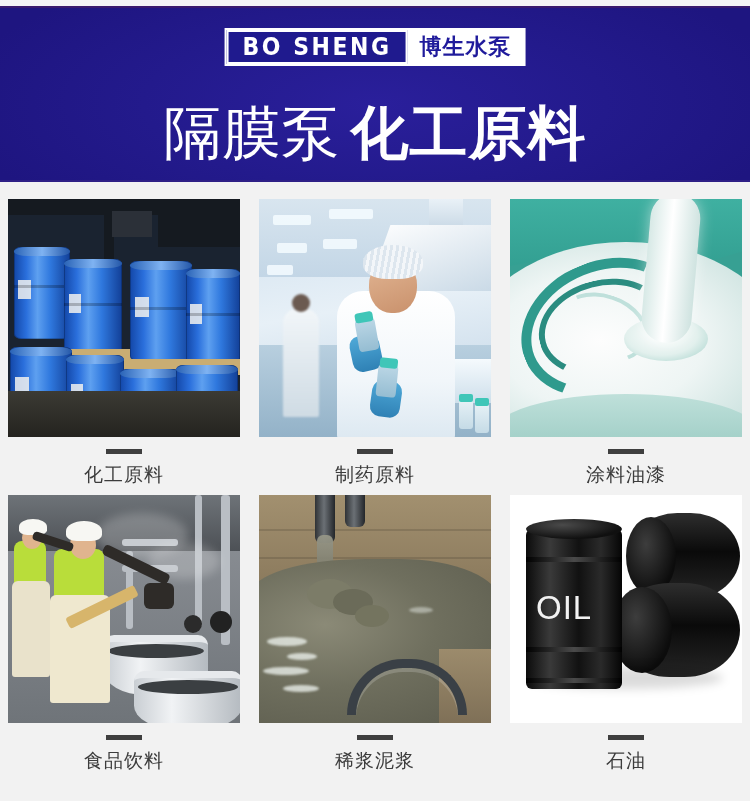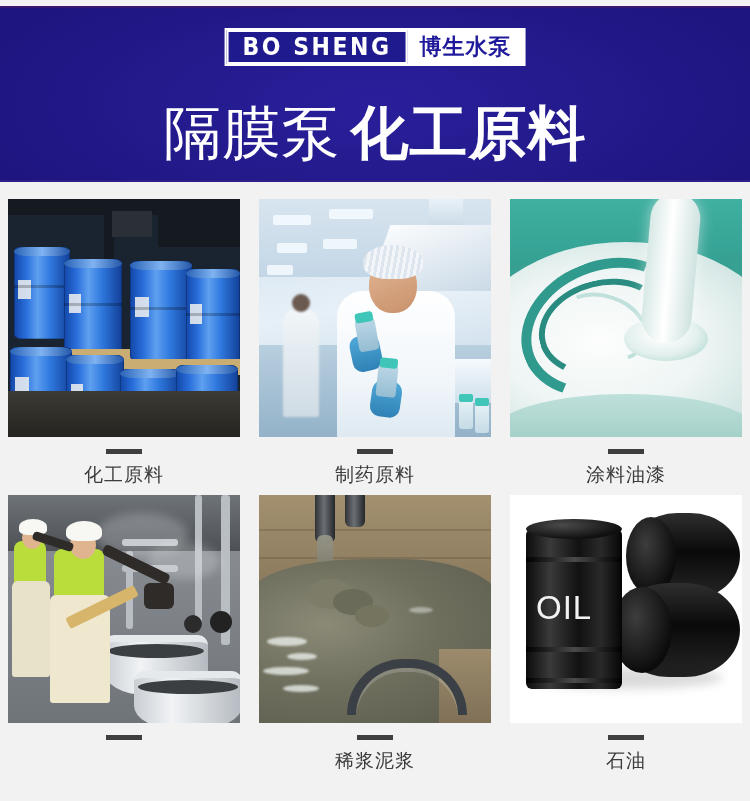--- a/index.html
+++ b/index.html
@@ -533,20 +533,21 @@
         <div class="worker-shirt" style="left:6px;top:46px;width:32px;height:46px;"></div>
         <div class="worker-apron" style="left:4px;top:86px;width:38px;height:96px;background:#e9e2cb;"></div>
         <div class="worker-head" style="left:14px;top:32px;width:20px;height:22px;"></div>
         <div class="worker-cap" style="left:11px;top:24px;width:28px;height:16px;"></div>
         <div class="armdark" style="left:24px;top:42px;width:42px;height:9px;transform:rotate(18deg);"></div>
         <div class="wallpipe" style="left:176px;top:120px;width:18px;height:18px;border-radius:50%;background:#2b2b2b;"></div>
         <div class="wallpipe" style="left:202px;top:116px;width:22px;height:22px;border-radius:50%;background:#222;"></div>
       </div>
       <div class="cap">
         <div class="cap-bar"></div>
+        <div class="cap-text">食品饮料</div>
       </div>
     </div>
 
     <div class="cell r2">
       <div class="thumb img-slurry">
         <div class="wall"></div>
         <div class="wallline" style="top:34px;"></div>
         <div class="wallline" style="top:62px;"></div>
         <div class="pipe" style="left:56px;"></div>
         <div class="pipe" style="left:86px;height:34px;"></div>

